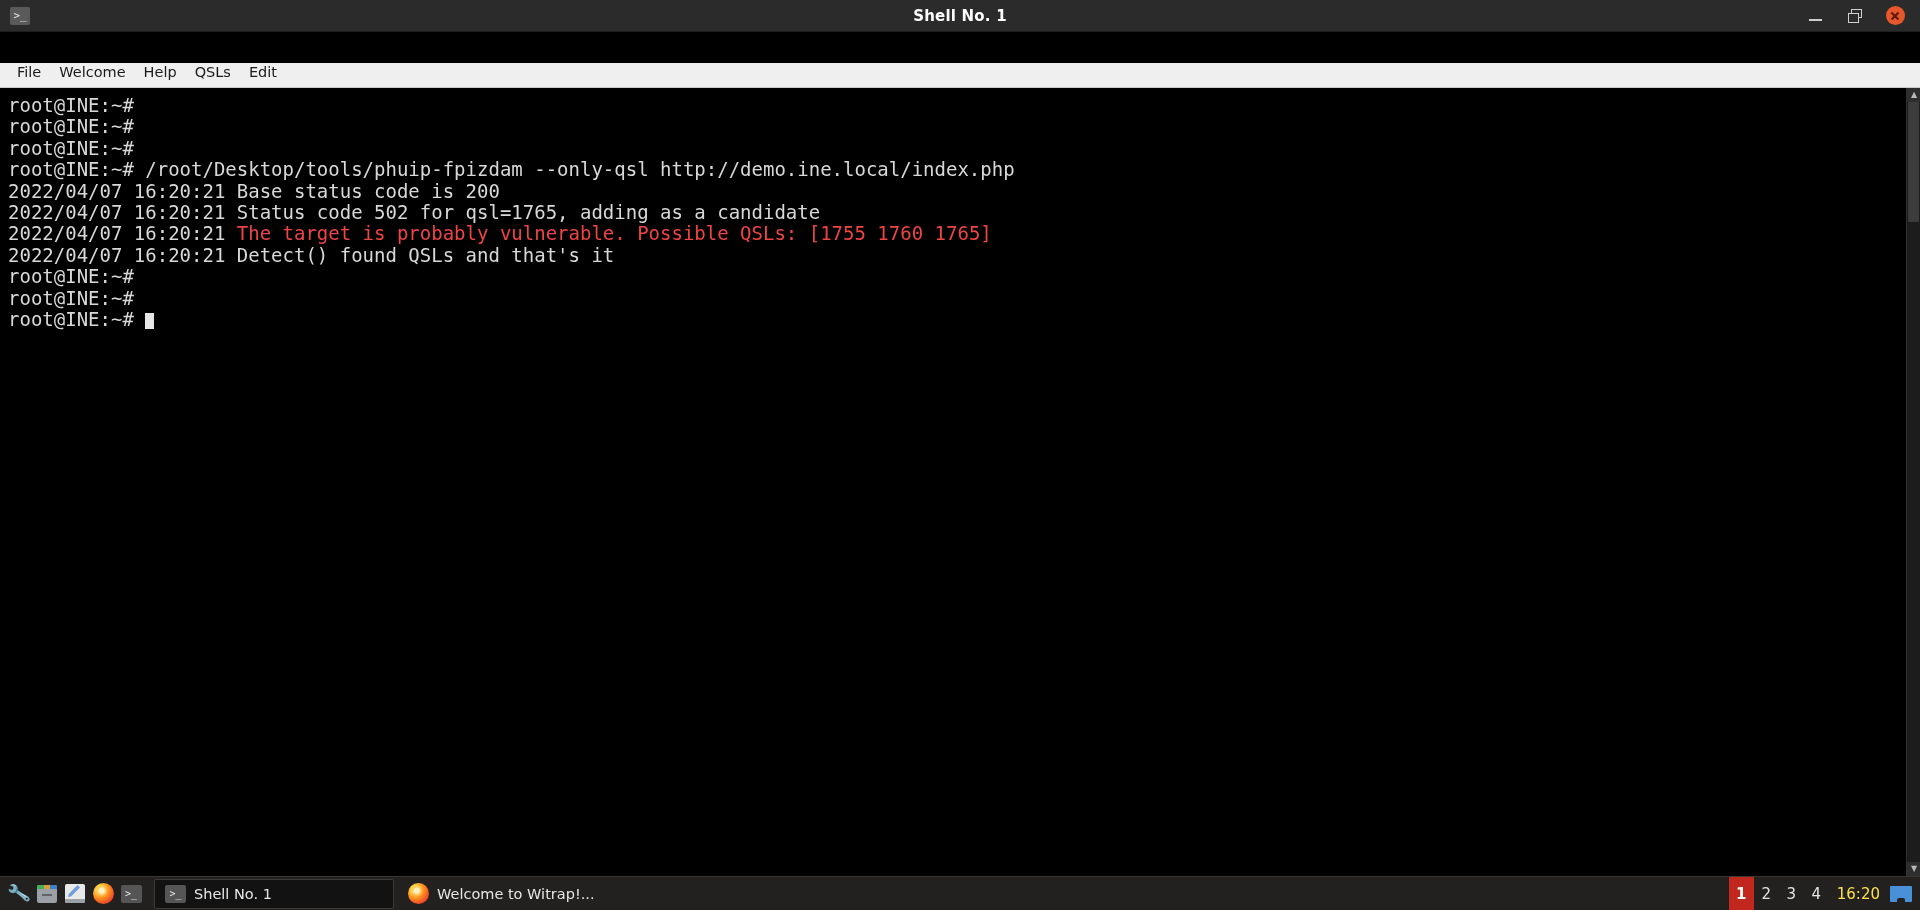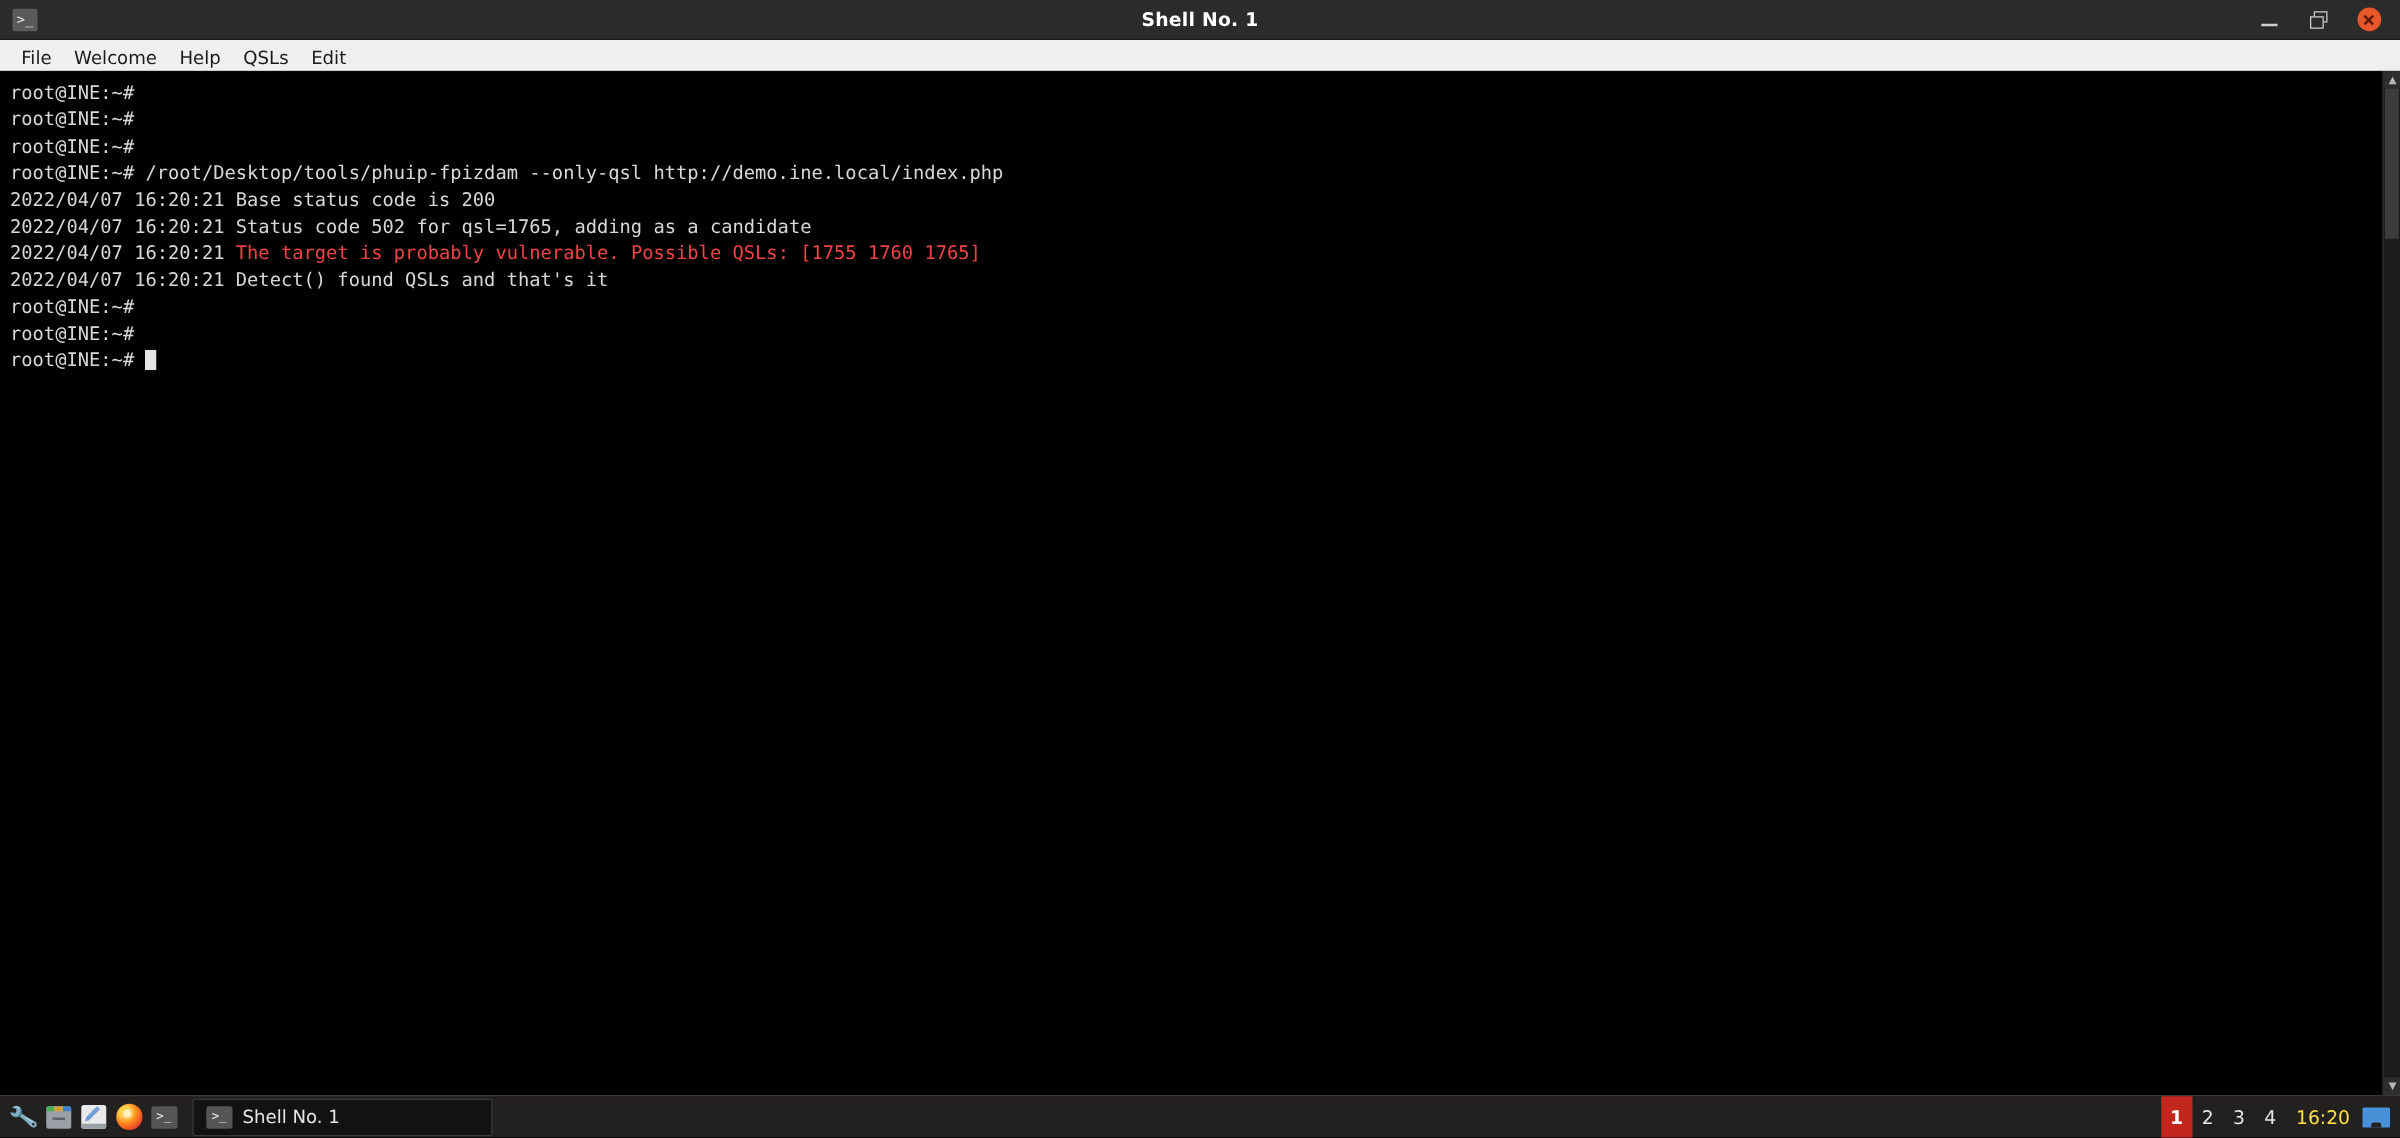--- a/index.html
+++ b/index.html
@@ -58,38 +58,39 @@
     content: ""; position: absolute; width: 10px; height: 1.8px; background: #5a1b08;
   }
   .close-btn::before { transform: rotate(45deg); }
   .close-btn::after  { transform: rotate(-45deg); }
 
   
   .menubar {
     height: 25px; min-height: 25px;
     background: #efefef;
     border-bottom: 1px solid #c9c9c9;
-    display: flex; align-items: flex-end;
+    display: flex; align-items: flex-start;
     padding-left: 8px;
+    margin-top: 31px;
   }
   .menu-item {
     color: #1b1b1b; font-size: 14.5px;
     padding: 1px 9px;
     font-family: "DejaVu Sans", sans-serif;
     cursor: default;
   }
 
   
   .term-wrap { flex: 1; display: flex; background: #000; min-height: 0; position: relative; }
   .term {
     flex: 1;
     background: #000;
     color: #d8d8d8;
     font-family: "DejaVu Sans Mono", monospace;
-    font-size: 15px;
+    font-size: 19px;
     line-height: 21.4px;
     padding: 7px 0 0 8px;
     white-space: pre;
     overflow: hidden;
   }
   .term .line { height: 21.4px; }
   .yellow { color: #ef4444; }
   .cursor {
     display: inline-block;
     width: 9px; height: 16px;
@@ -261,20 +262,24 @@
       <div class="launch-icon">
         <span class="ico-term">&gt;_</span>
       </div>
     </div>
 
     <div class="tasks">
       <div class="task-btn active">
         <span class="ico-term">&gt;_</span>
         <span class="task-label">Shell No. 1</span>
       </div>
+      <div class="task-btn plain">
+        <span class="ico-firefox"></span>
+        <span class="task-label">Welcome to Witrap!...</span>
+      </div>
     </div>
 
     <div class="tray">
       <div class="workspaces">
         <div class="ws active">1</div>
         <div class="ws">2</div>
         <div class="ws">3</div>
         <div class="ws">4</div>
       </div>
       <div class="clock">16:20</div>

